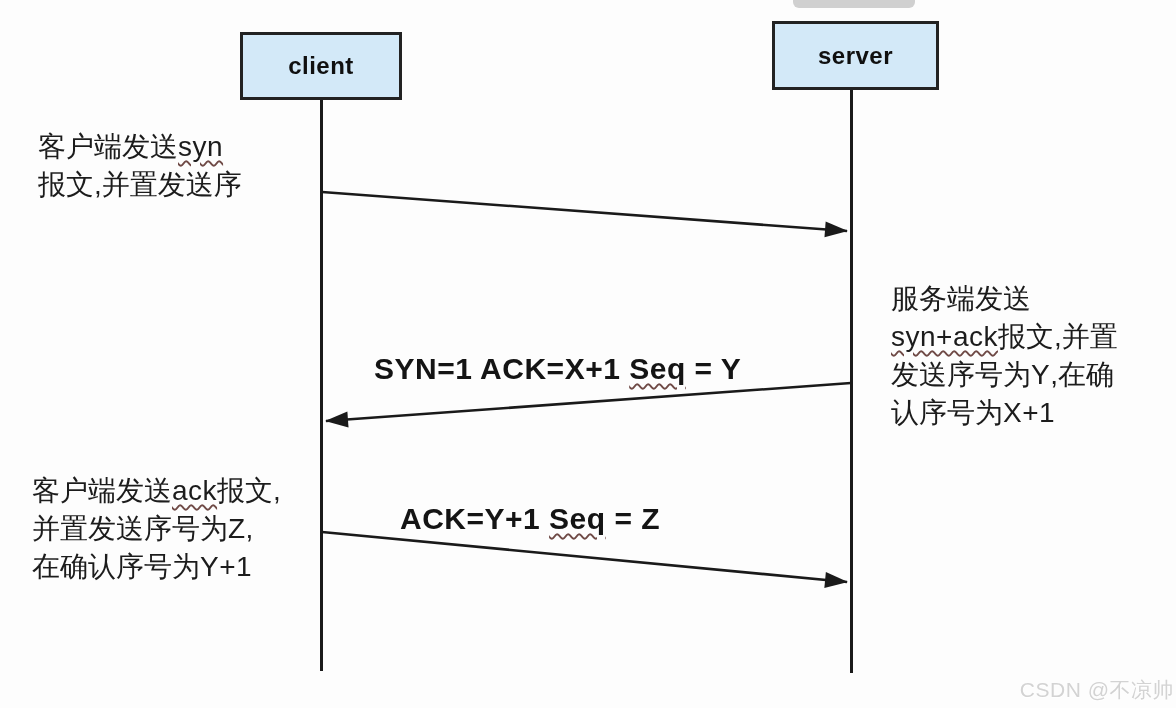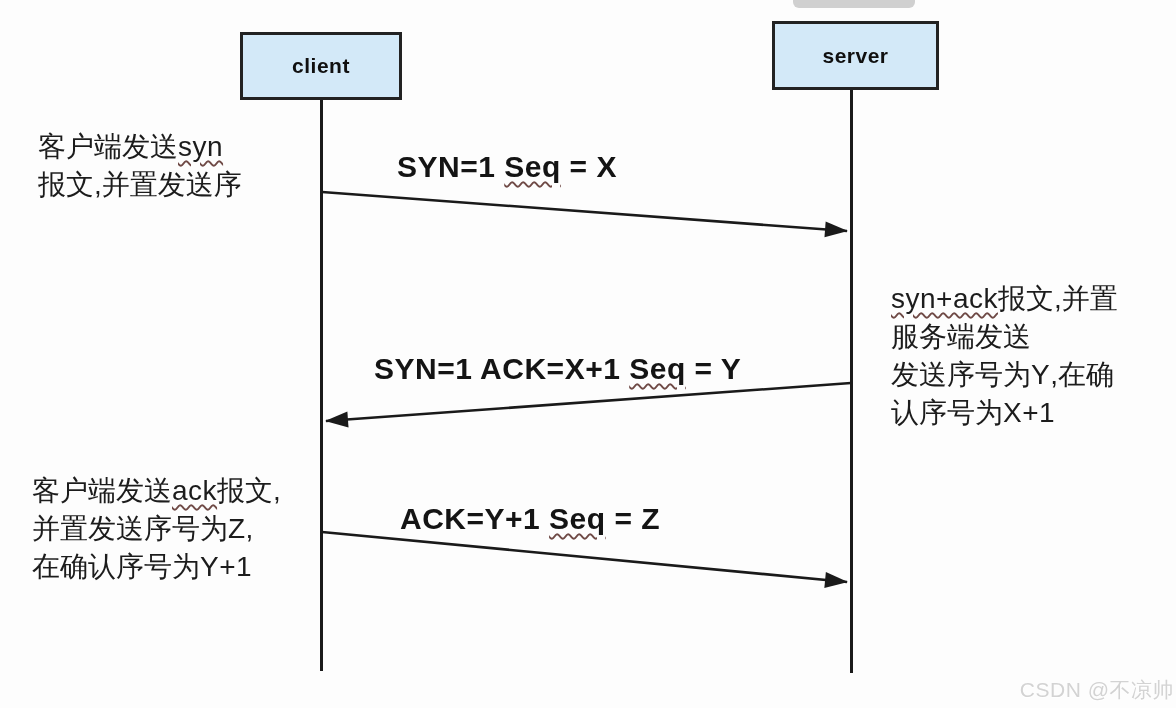--- a/index.html
+++ b/index.html
@@ -35,21 +35,21 @@
   .actor-box {
     position: absolute;
     background: var(--box-fill, #d3e9f8);
     border: 3px solid var(--box-border, #222222);
     display: flex;
     align-items: center;
     justify-content: center;
     box-sizing: border-box;
   }
   .actor-label {
-    font-size: 21px;
+    font-size: 24px;
     font-weight: 700;
     color: #101010;
     letter-spacing: 0.5px;
   }
   .msg-label {
     position: absolute;
     white-space: nowrap;
     font-size: 30px;
     font-weight: 700;
     color: #141414;
@@ -117,34 +117,33 @@
   <div class="top-artifact"></div>
 
   <div class="actor-box" style="left:240px; top:32px; width:162px; height:68px;">
     <span class="actor-label">client</span>
   </div>
 
   <div class="actor-box" style="left:772px; top:21px; width:167px; height:69px;">
     <span class="actor-label">server</span>
   </div>
 
-  <div class="msg-label" style="left:397px; top:150px;"><span>SYN=1  </span><span class="wavy">Seq</span><span> = X</span></div>
 
   <div class="msg-label" style="left:374px; top:352px;"><span>SYN=1  ACK=X+1 </span><span class="wavy">Seq</span><span> = Y</span></div>
 
   <div class="msg-label" style="left:400px; top:502px;"><span>ACK=Y+1 </span><span class="wavy">Seq</span><span> = Z</span></div>
 
   <div class="note" style="left:38px; top:128px;">
       <div><span>客户端发送</span><span class="wavy latin">syn</span></div>
       <div><span>报文,并置发送序</span></div>
     </div>
 
   <div class="note" style="left:891px; top:280px;">
+      <div><span>服务端发送</span></div>
       <div><span class="wavy latin">syn+ack</span><span>报文,并置</span></div>
-      <div><span>服务端发送</span></div>
       <div><span>发送序号为</span><span class="latin">Y</span><span>,在确</span></div>
       <div><span>认序号为</span><span class="latin">X+1</span></div>
     </div>
 
   <div class="note" style="left:32px; top:472px;">
       <div><span>客户端发送</span><span class="wavy latin">ack</span><span>报文,</span></div>
       <div><span>并置发送序号为</span><span class="latin">Z</span><span>,</span></div>
       <div><span>在确认序号为</span><span class="latin">Y+1</span></div>
     </div>
 

